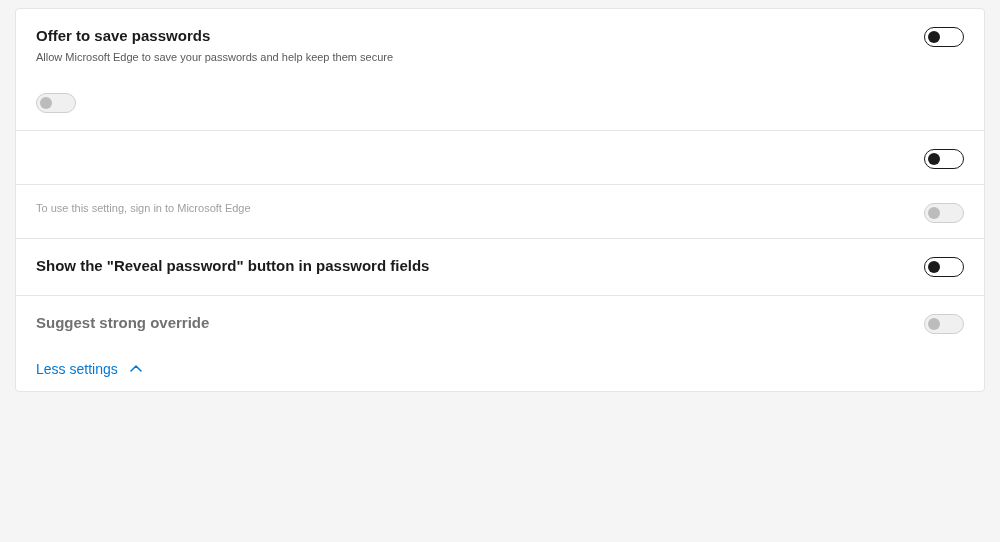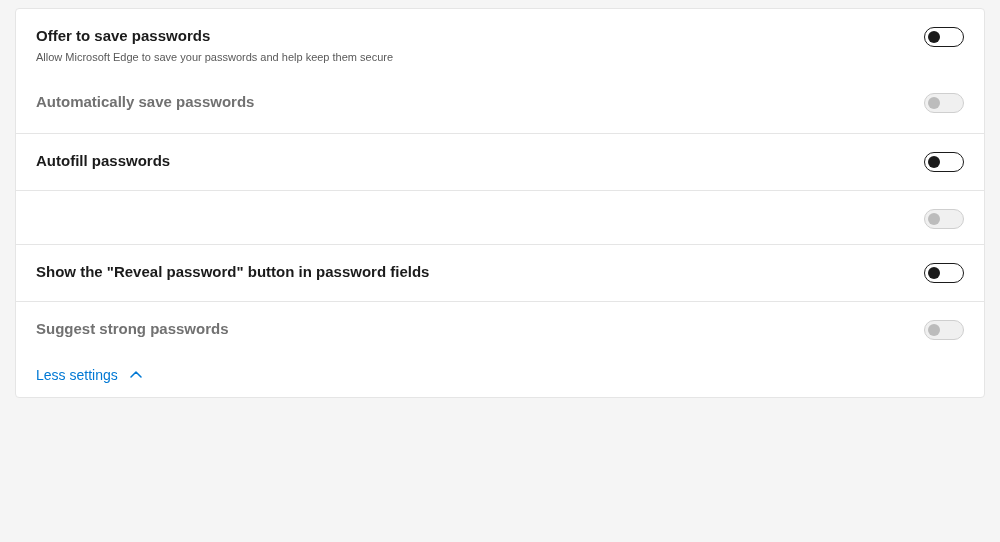--- a/index.html
+++ b/index.html
@@ -127,57 +127,54 @@
     <div class="setting-text">
       <div class="setting-title">Offer to save passwords</div>
       <div class="setting-desc">Allow Microsoft Edge to save your passwords and help keep them secure</div>
     </div>
     <div class="toggle on">
       <div class="knob"></div>
     </div>
   </div>
 
   <div class="setting-row sub-row with-divider">
-    <div class="setting-text">
-      <div class="setting-title disabled">Automatically save passwords</div>
-    </div>
     <div class="toggle disabled">
       <div class="knob"></div>
     </div>
   </div>
 
   <div class="setting-row with-divider">
     <div class="setting-text">
-      <div class="setting-title">Autofill passwords</div>
     </div>
     <div class="toggle on">
       <div class="knob"></div>
     </div>
   </div>
 
   <div class="setting-row with-divider">
     <div class="setting-text">
+      <div class="setting-desc disabled">To use this setting, sign in to Microsoft Edge</div>
     </div>
     <div class="toggle disabled">
       <div class="knob"></div>
     </div>
   </div>
 
   <div class="setting-row with-divider">
     <div class="setting-text">
       <div class="setting-title">Show the "Reveal password" button in password fields</div>
     </div>
     <div class="toggle on">
       <div class="knob"></div>
     </div>
   </div>
 
   <div class="setting-row">
     <div class="setting-text">
-      <div class="setting-title disabled">Suggest strong passwords</div>
+      <div class="setting-title disabled">Suggest strong override</div>
     </div>
     <div class="toggle disabled">
       <div class="knob"></div>
     </div>
   </div>
 
   <div class="less-settings-row">
     <span class="less-settings-text">Less settings</span>
     <span class="chevron-up">
       <svg width="12" height="8" viewBox="0 0 12 8" fill="none">

